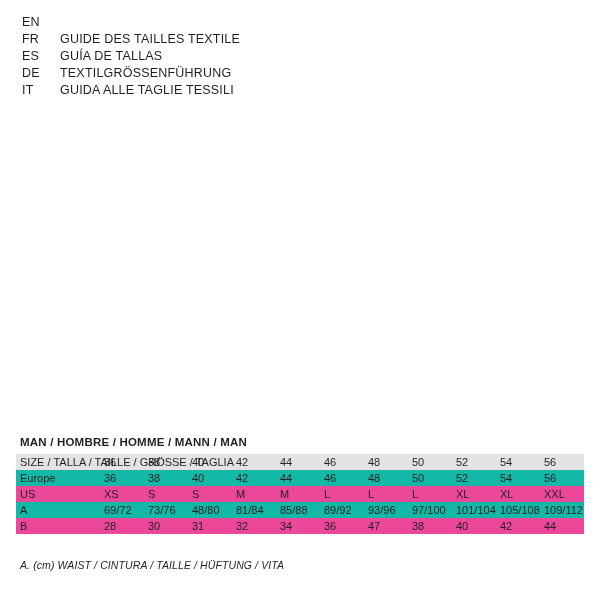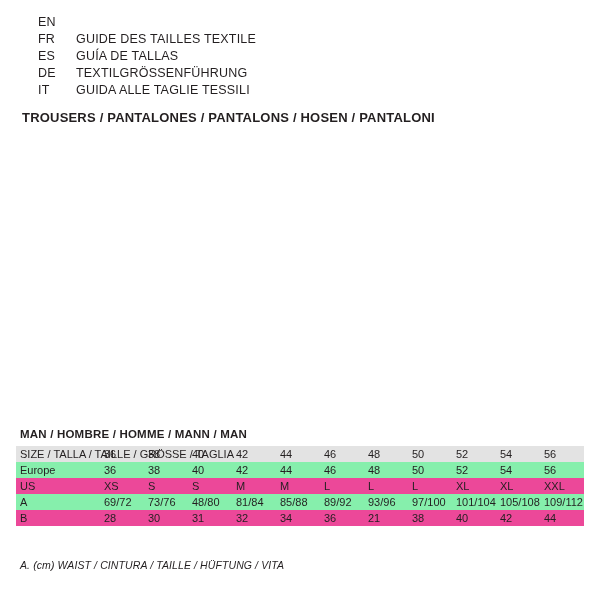--- a/index.html
+++ b/index.html
@@ -17,21 +17,21 @@
   }
   .page {
     position: relative;
     width: 600px;
     height: 600px;
   }
 
   
   .lang-block {
     position: absolute;
-    left: 38px;
+    left: 22px;
     top: 14px;
     width: 380px;
   }
   .lang-row {
     display: flex;
     align-items: baseline;
     height: 17px;
     line-height: 17px;
     font-size: 12.5px;
     letter-spacing: 0.2px;
@@ -76,21 +76,21 @@
   .table-area {
     position: absolute;
     left: 16px;
     top: 424px;
     width: 568px;
   }
   .table-caption {
     font-size: 11.5px;
     font-weight: bold;
     letter-spacing: 0.2px;
-    margin: 4px 0 6px 4px;
+    margin: 12px 0 6px 4px;
   }
   table.size-table {
     border-collapse: collapse;
     width: 568px;
     font-size: 11px;
     table-layout: fixed;
   }
   table.size-table td,
   table.size-table th {
     text-align: left;
@@ -98,21 +98,21 @@
     font-weight: normal;
     white-space: nowrap;
   }
   table.size-table tr.header-row {
     background: #e3e3e3;
   }
   table.size-table tr.alt-row {
     background: #ec4899;
   }
   table.size-table tr.plain-row {
-    background: #86efac;
+    background: #14b8a6;
   }
   col.c-label { width: 84px; }
   col.c-val { width: 44px; }
 
   .footnotes {
     position: absolute;
     left: 20px;
     top: 558px;
     font-size: 10.5px;
     line-height: 14px;
@@ -141,21 +141,20 @@
     <div class="lang-row">
       <span class="lang-code">DE</span>
       <span class="lang-title">TEXTILGRÖSSENFÜHRUNG</span>
     </div>
     <div class="lang-row">
       <span class="lang-code">IT</span>
       <span class="lang-title">GUIDA ALLE TAGLIE TESSILI</span>
     </div>
   </div>
 
-  <div class="section-title">TROUSERS / PANTALONES / PANTALONS / HOSEN / PANTALONI</div>
 
 
   <div class="table-area">
     <div class="table-caption">MAN / HOMBRE / HOMME / MANN / MAN</div>
     <table class="size-table">
       <colgroup>
         <col class="c-label">
         <col class="c-val">
           <col class="c-val">
           <col class="c-val">
@@ -228,21 +227,21 @@
           <td>109/112</td>
         </tr>
         <tr class="alt-row">
           <td>B</td>
           <td>28</td>
           <td>30</td>
           <td>31</td>
           <td>32</td>
           <td>34</td>
           <td>36</td>
-          <td>21</td>
+          <td>47</td>
           <td>38</td>
           <td>40</td>
           <td>42</td>
           <td>44</td>
         </tr>
       </tbody>
     </table>
   </div>
 
   <div class="footnotes">

